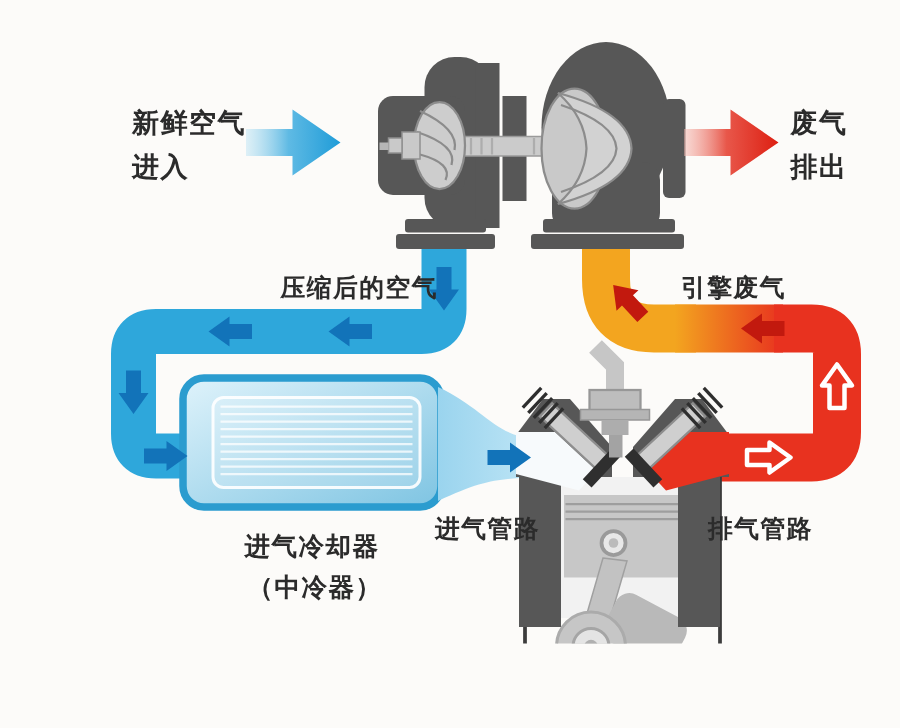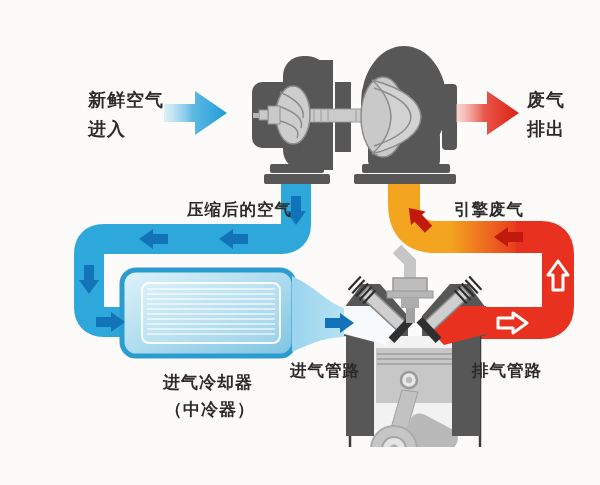--- a/index.html
+++ b/index.html
@@ -1,17 +1,17 @@
 <!DOCTYPE html>
 <html><head>
 <meta charset="utf-8">
 <style>
   html,body{margin:0;padding:0;background:#FCFBF9;}
   .stage{position:relative;width:600px;height:429px;overflow:hidden;
-         font-family:"Liberation Sans",sans-serif;margin-top:18px;}
+         font-family:"Liberation Sans",sans-serif;}
   svg{display:block;}
   text{font-family:"Liberation Sans","DejaVu Sans",sans-serif;font-weight:bold;
        fill:#2B2B2B;letter-spacing:1px;}
 </style>
 </head>
 <body>
 
 <div class="stage">
 <svg width="600" height="485" viewBox="0 0 600 485">
   <defs>

